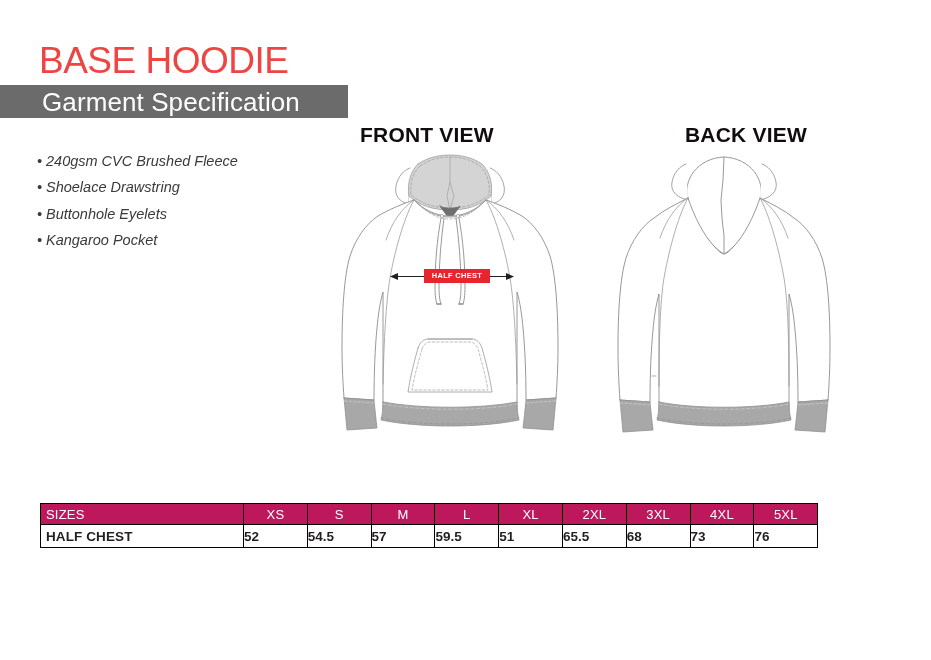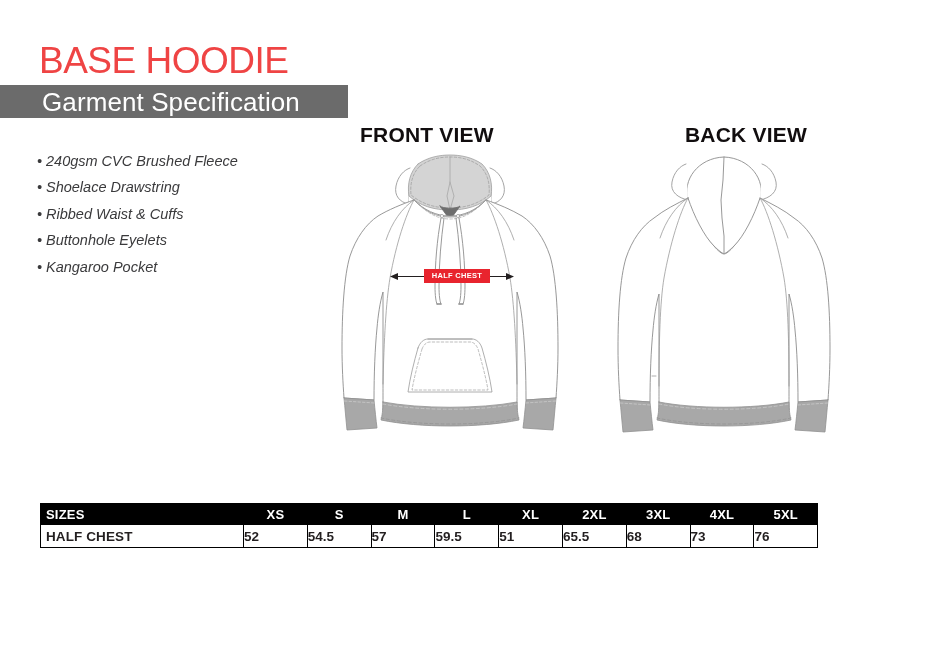--- a/index.html
+++ b/index.html
@@ -119,24 +119,24 @@
     table-layout: fixed;
     width: 778px;
   }
   .size-table th,
   .size-table td {
     border: 1px solid #000000;
     padding: 0;
     height: 20px;
   }
   .size-table thead th {
-    background: #000000;
+    background: #be185d;
     color: #ffffff;
     font-size: 13px;
-    font-weight: bold;
+    font-weight: normal;
     text-align: center;
     letter-spacing: 0.2px;
     border-color: #000000;
   }
   .size-table thead th.row-head {
     text-align: left;
     padding-left: 5px;
   }
   .size-table tbody td {
     background: #ffffff;
@@ -160,23 +160,20 @@
 
 <div class="subtitle-banner"></div>
 <div class="subtitle-text">Garment Specification</div>
 
 <div class="spec-list">
   <div class="spec-item">
     <span class="spec-bullet">•</span><span>240gsm CVC Brushed Fleece</span>
   </div>
   <div class="spec-item">
     <span class="spec-bullet">•</span><span>Shoelace Drawstring</span>
-  </div>
-  <div class="spec-item">
-    <span class="spec-bullet">•</span><span>Ribbed Waist &amp; Cuffs</span>
   </div>
   <div class="spec-item">
     <span class="spec-bullet">•</span><span>Buttonhole Eyelets</span>
   </div>
   <div class="spec-item">
     <span class="spec-bullet">•</span><span>Kangaroo Pocket</span>
   </div>
 </div>
 
 <div class="view-title front">FRONT VIEW</div>

